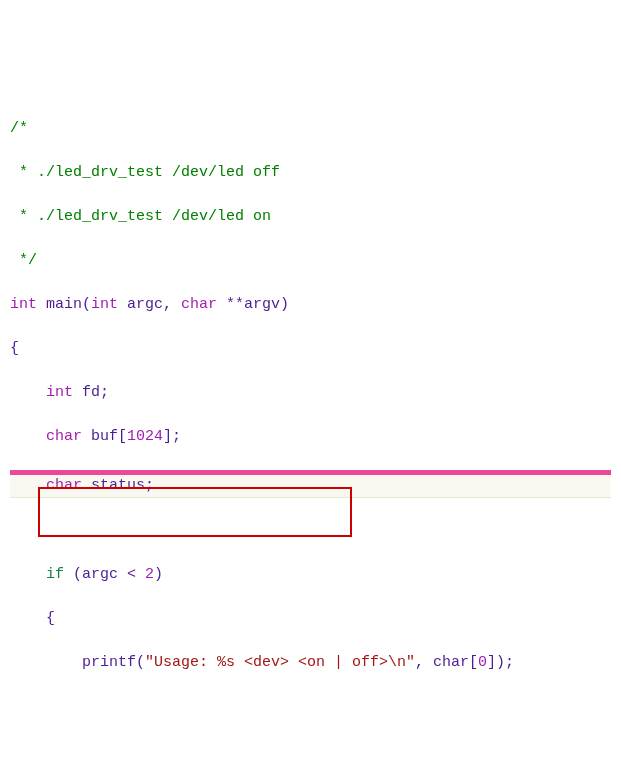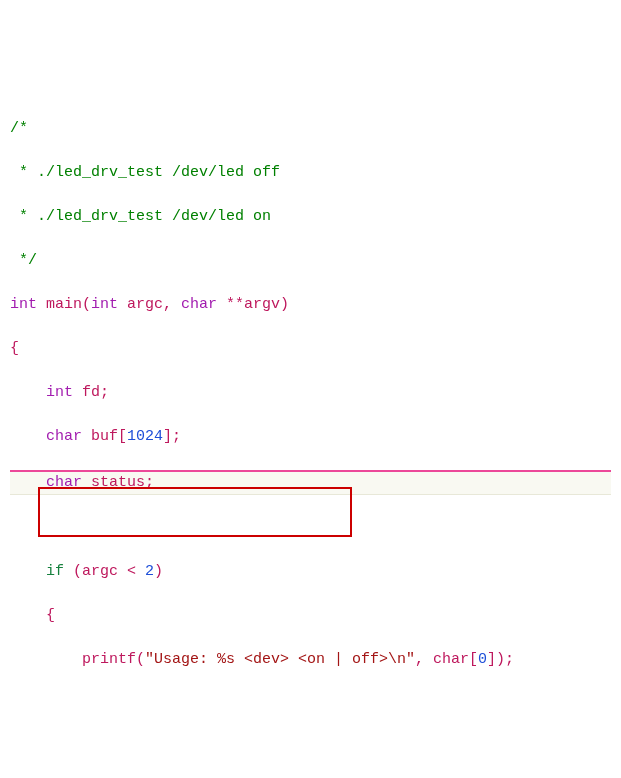--- a/index.html
+++ b/index.html
@@ -9,28 +9,28 @@
     line-height: 22px;
     background: #ffffff;
     color: #333333;
     width: 621px;
     padding: 8px 10px;
     white-space: pre;
   }
   .code-area { position: relative; }
   .line { display: block; min-height: 22px; }
   .highlight-line { background: #f9f9f2; display: block; width: 100%; }
-  .border-top-line { border-top: 2px solid #ec4899; }
+  .border-top-line { border-top: 5px solid #ec4899; }
   .border-bottom-line { border-bottom: 1px solid #e8e8d8; }
   .c-comment { color: #008000; }
   .c-keyword { color: #15803d; }
   .c-type { color: #a21caf; }
-  .c-number { color: #1d4ed8; }
+  .c-number { color: #a21caf; }
   .c-string { color: #a31515; }
-  .c-plain { color: #be185d; }
+  .c-plain { color: #4c1d95; }
   .red-box {
     position: absolute;
     border: 2px solid #cc0000;
     pointer-events: none;
   }
 </style>
 </head>
 <body>
 
 

